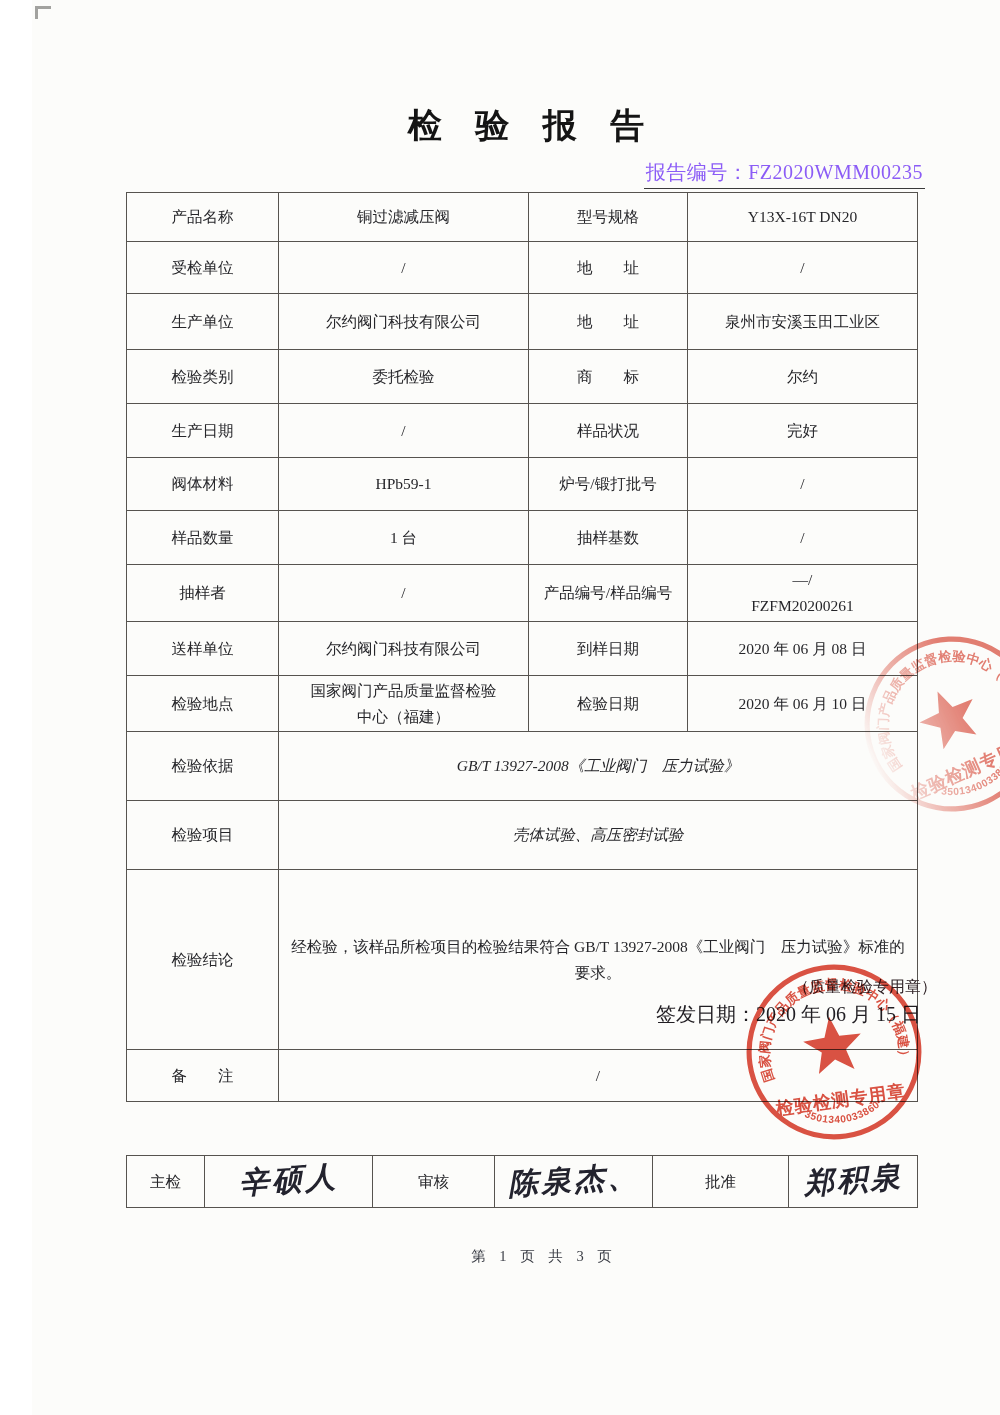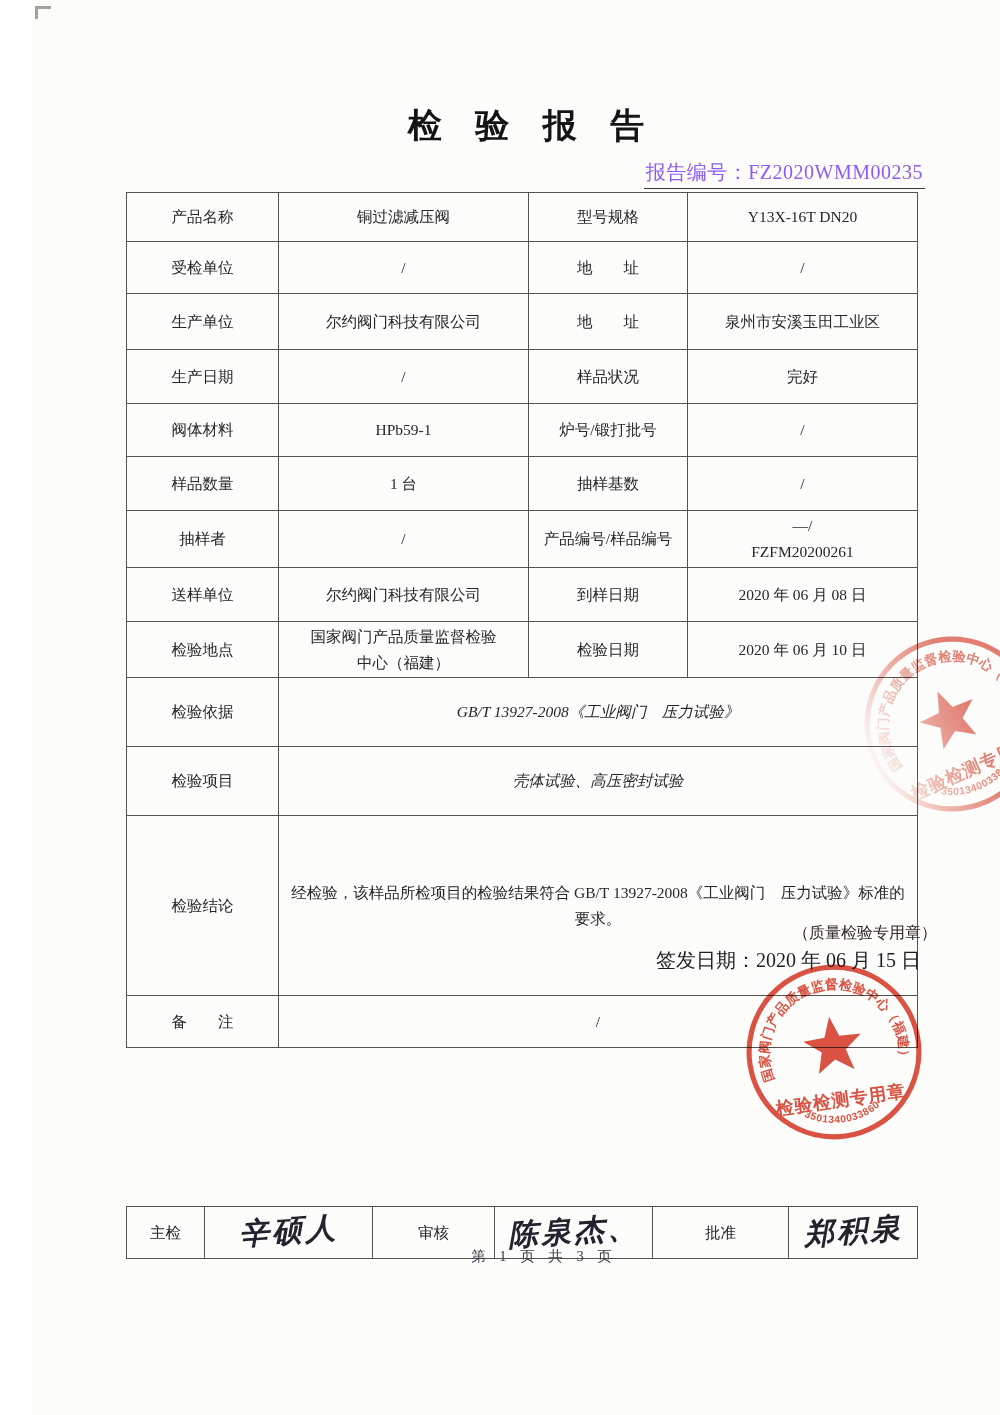--- a/index.html
+++ b/index.html
@@ -31,21 +31,21 @@
   }
   td.preline{white-space:pre-line;}
   td.val-left{text-align:left;padding-left:13px;font-style:italic;}
   td.concl{
     position:relative;text-align:left;vertical-align:top;
     padding:11px 12px 0 13px;line-height:2.05;
   }
   .seal-note{position:absolute;top:104px;right:-20px;font-size:16px;white-space:nowrap;color:#33262a;}
   .issue-date{position:absolute;top:128px;right:-4px;font-size:20px;white-space:nowrap;color:#201d22;}
 
-  table.doc-sig{top:1206px;border-radius:7px;}
+  table.doc-sig{top:1155px;border-radius:7px;}
   .sig-name{
     display:inline-block;font-size:30px;font-weight:600;font-style:italic;color:#23232e;
     transform:rotate(-4deg);letter-spacing:3px;line-height:1;
   }
 
   .page-footer{
     position:absolute;left:12px;top:1247px;width:100%;text-align:center;
     font-size:14.5px;letter-spacing:5px;color:#3a3d45;
   }
 
@@ -88,20 +88,26 @@
       <td>受检单位</td>
       <td>/</td>
       <td>地　　址</td>
       <td>/</td>
     </tr>
     <tr style="height:56px">
       <td>生产单位</td>
       <td>尔约阀门科技有限公司</td>
       <td>地　　址</td>
       <td>泉州市安溪玉田工业区</td>
+    </tr>
+    <tr style="height:54px">
+      <td>检验类别</td>
+      <td>委托检验</td>
+      <td>商　　标</td>
+      <td>尔约</td>
     </tr>
     <tr style="height:54px">
       <td>生产日期</td>
       <td>/</td>
       <td>样品状况</td>
       <td>完好</td>
     </tr>
     <tr style="height:53px">
       <td>阀体材料</td>
       <td>HPb59-1</td>

